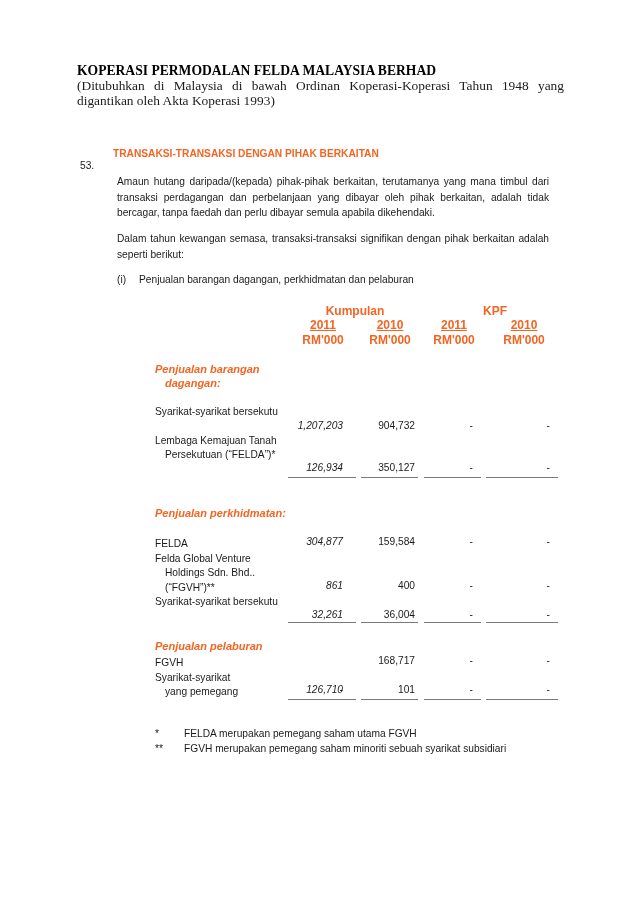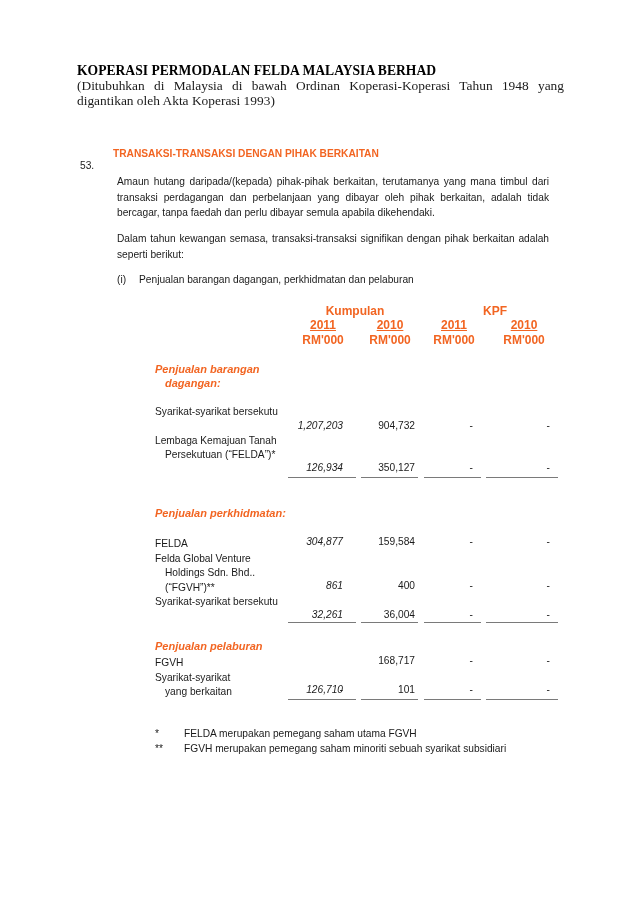--- a/index.html
+++ b/index.html
@@ -113,21 +113,21 @@
 
 <div class="abs cat" style="top:639px;">Penjualan pelaburan</div>
 
 <div class="abs lbl" style="top:655px;">FGVH</div>
 <div class="abs val v1" style="top:684px;">126,710</div>
 <div class="abs val v2" style="top:655px;">168,717</div>
 <div class="abs val v3" style="top:655px;">-</div>
 <div class="abs val v4" style="top:655px;">-</div>
 
 <div class="abs lbl" style="top:670px;">Syarikat-syarikat</div>
-<div class="abs lbl" style="top:684px; left:165px;">yang berkaitan</div>
+<div class="abs lbl" style="top:684px; left:165px;">yang pemegang</div>
 <div class="abs val v1" style="top:684px;">-</div>
 <div class="abs val v2" style="top:684px;">101</div>
 <div class="abs val v3" style="top:684px;">-</div>
 <div class="abs val v4" style="top:684px;">-</div>
 
 <div class="abs rule r1" style="top:699px;"></div>
 <div class="abs rule r2" style="top:699px;"></div>
 <div class="abs rule r3" style="top:699px;"></div>
 <div class="abs rule r4" style="top:699px;"></div>
 

